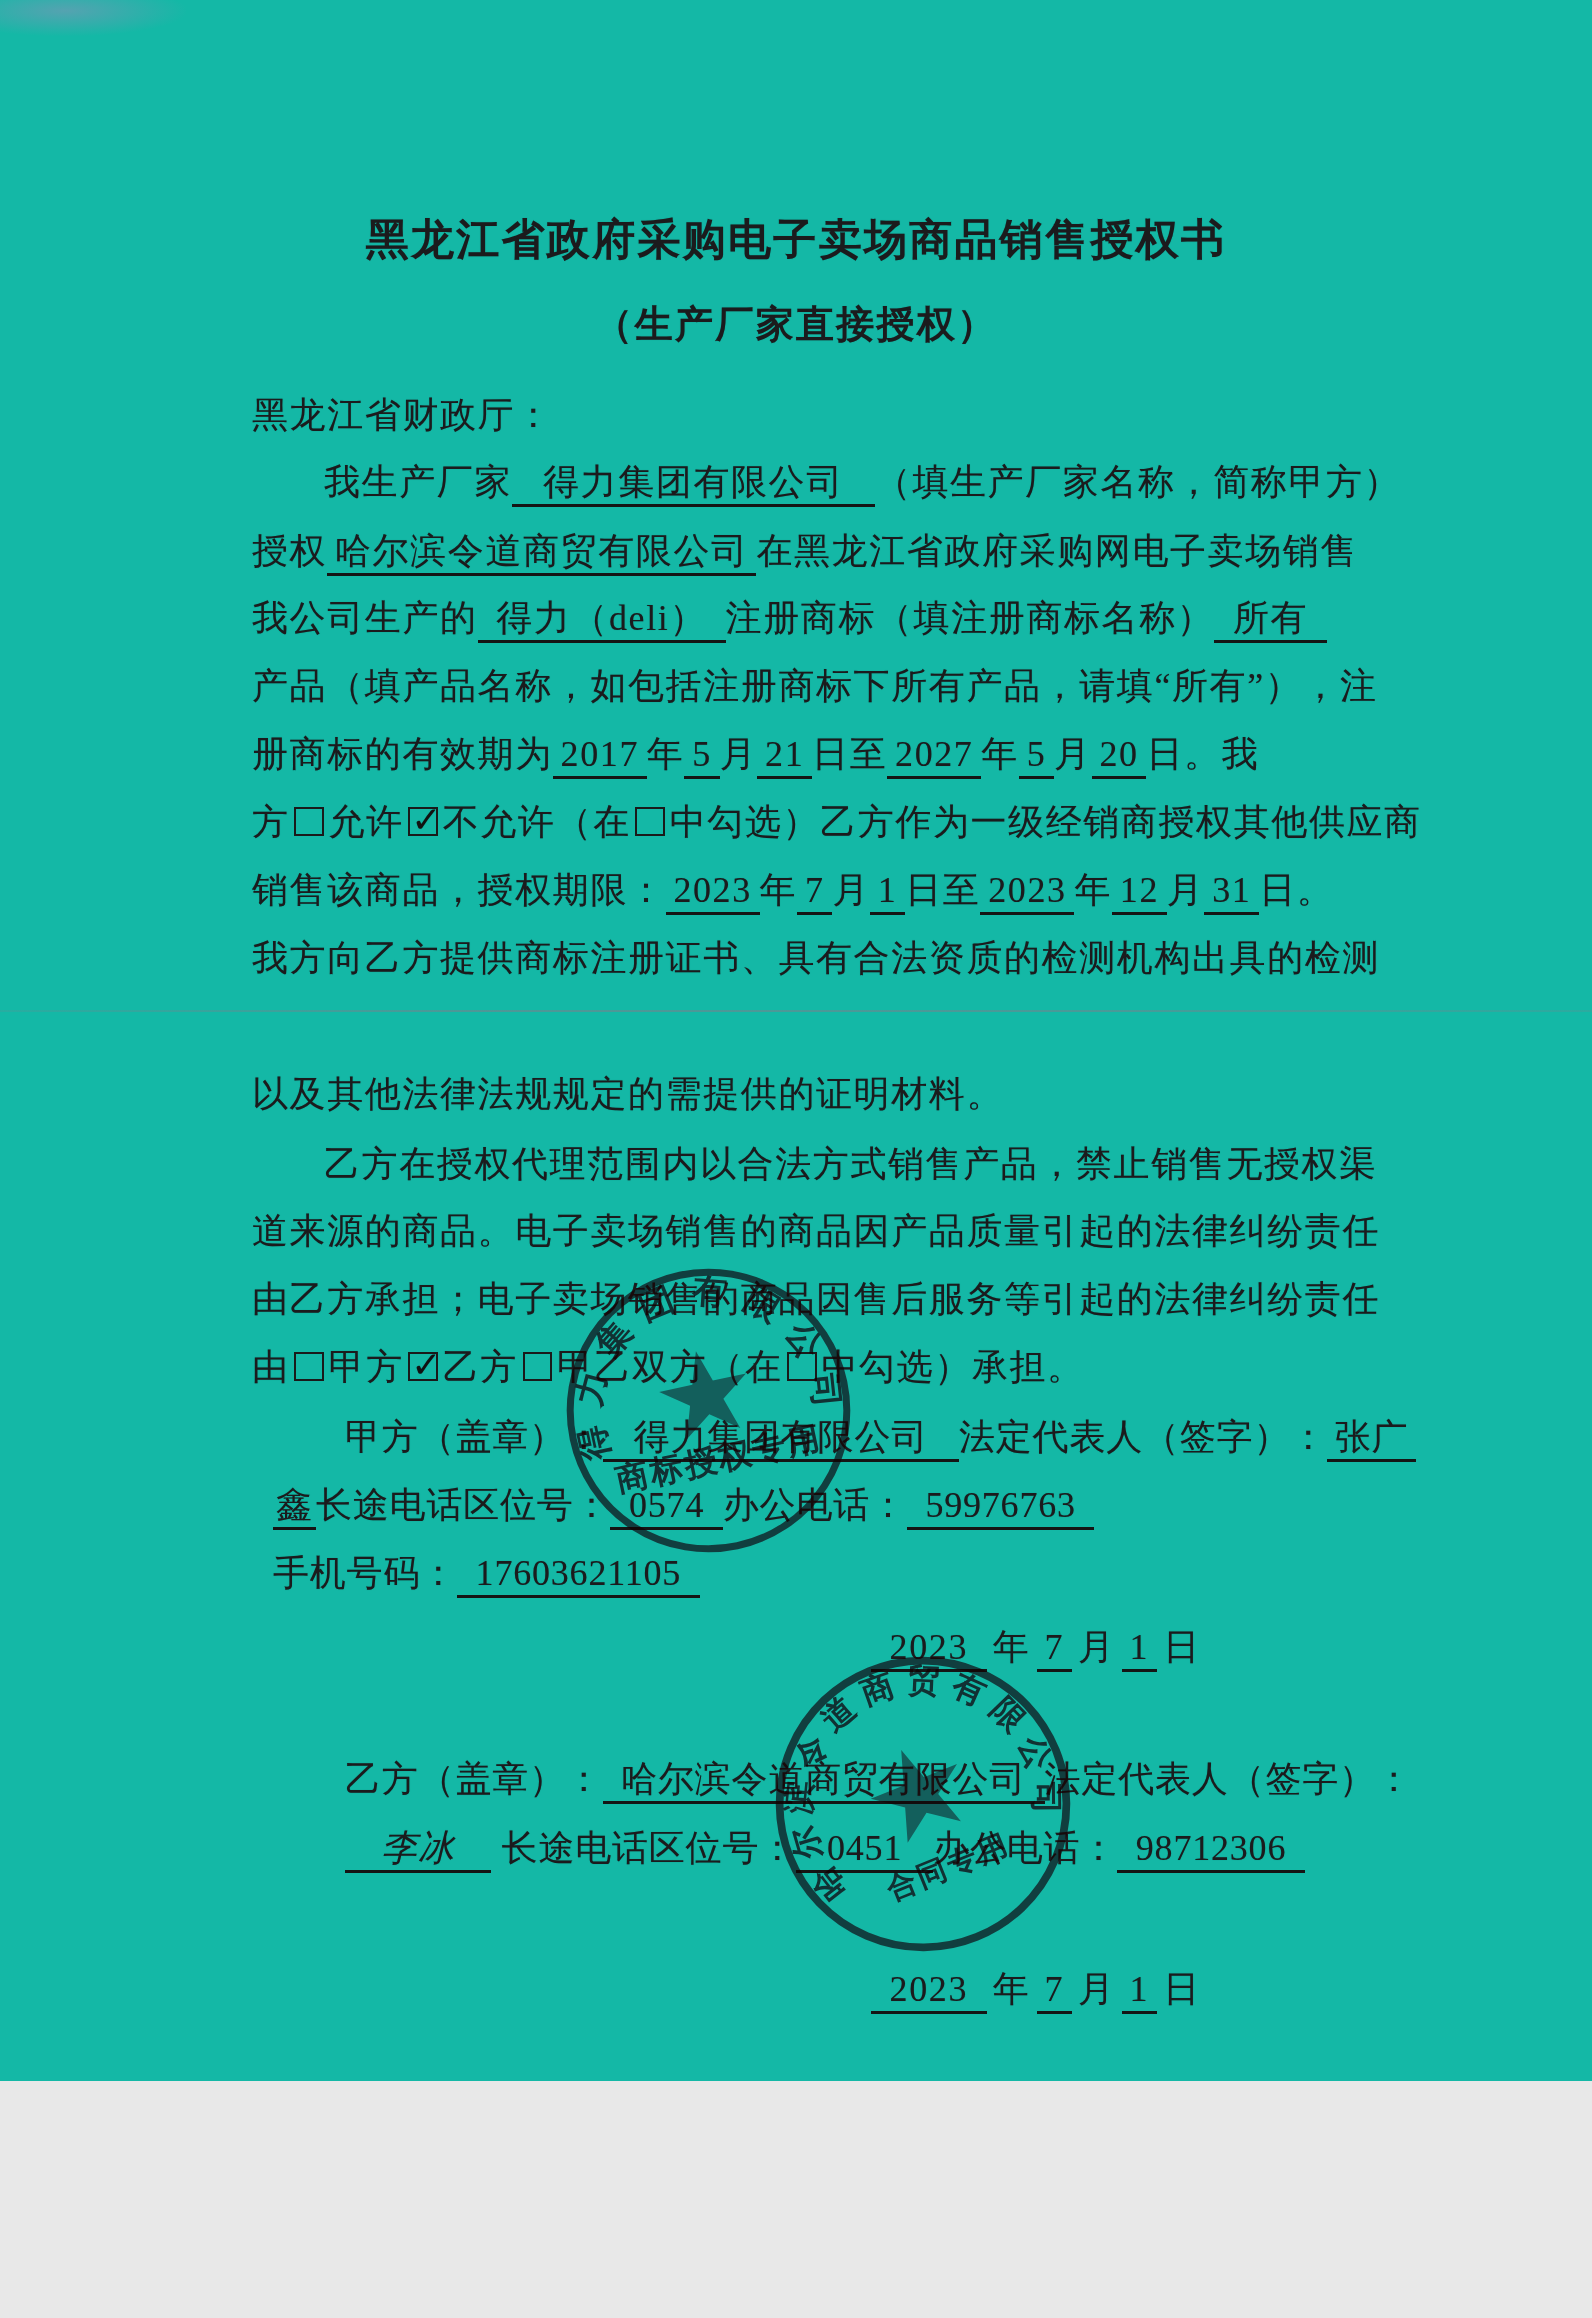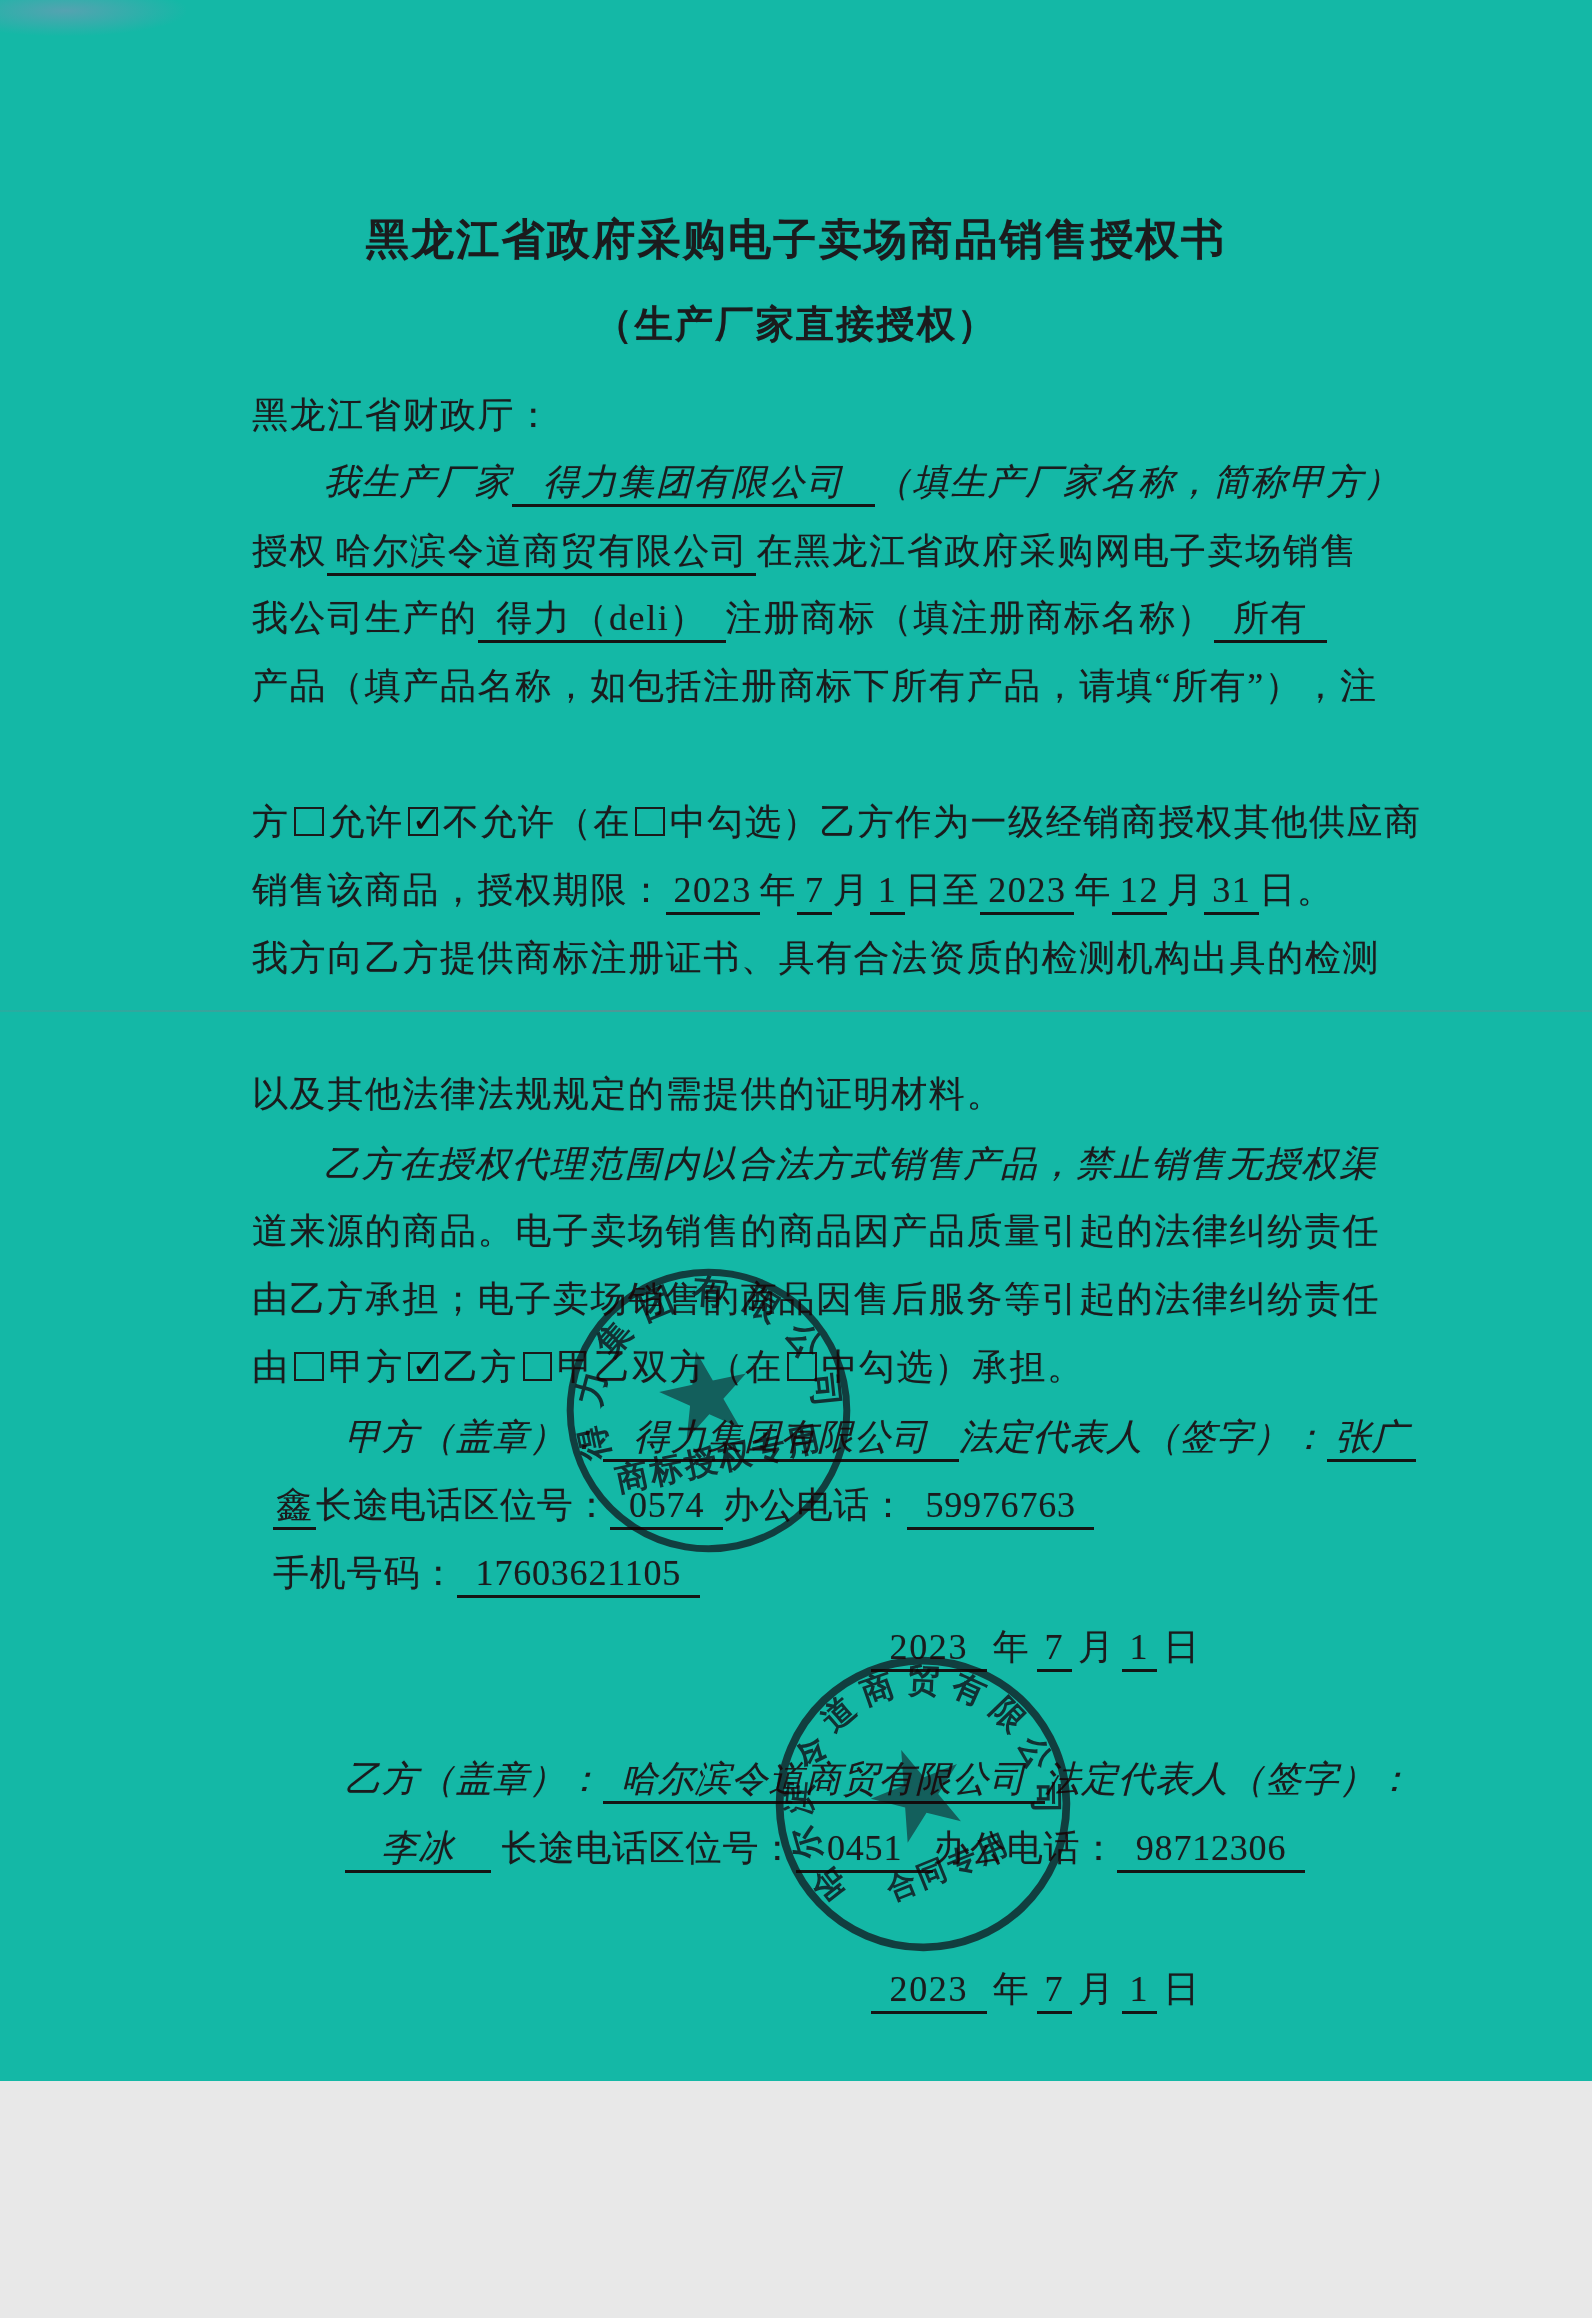--- a/index.html
+++ b/index.html
@@ -9,21 +9,21 @@
     background:#14b8a6; overflow:hidden;
     font-family:"Liberation Serif","DejaVu Serif",serif;
     color:var(--ink);
   }
   .line{
     position:absolute; left:252px; width:1148px;
     font-size:36px; line-height:47px; letter-spacing:1.6px;
     white-space:nowrap;
     text-shadow:0 0 0.8px rgba(20,20,20,.35);
   }
-  .ind{ padding-left:72px;font-style:italic; }
+  .ind{ padding-left:72px; }
   .title{
     left:0; width:1592px; text-align:center; letter-spacing:2.3px;
     font-weight:bold; font-size:43px;
   }
   .subtitle{ font-size:38px; }
   .sig{ font-size:36px; letter-spacing:0.8px;margin-left:21px; }
   .dateline{ left:871px; width:543px; }
   .bstart{ left:324px; }
   .u{
     border-bottom:3.1px solid #151515; padding:0 7.8px; display:inline-block;
@@ -69,20 +69,23 @@
   <div class="line ind" style="top:459px">
     <span>我生产厂家</span><span class="u u-wide">得力集团有限公司</span><span>（填生产厂家名称，简称甲方）</span>
   </div>
   <div class="line" style="top:528px">
     <span>授权</span><span class="u">哈尔滨令道商贸有限公司</span><span>在黑龙江省政府采购网电子卖场销售</span>
   </div>
   <div class="line" style="top:595px">
     <span>我公司生产的</span><span class="u u-med">得力（deli）</span><span>注册商标（填注册商标名称）</span><span class="u u-med">所有</span>
   </div>
   <div class="line" style="top:663px">产品（填产品名称，如包括注册商标下所有产品，请填“所有”），注</div>
+  <div class="line" style="top:731px">
+    <span>册商标的有效期为</span><span class="u">2017</span><span>年</span><span class="u">5</span><span>月</span><span class="u">21</span><span>日至</span><span class="u">2027</span><span>年</span><span class="u">5</span><span>月</span><span class="u">20</span><span>日。我</span>
+  </div>
   <div class="line" style="top:799px">
     <span>方</span><span class="cb"></span><span>允许</span><span class="cb"><span class="tick">✓</span></span><span>不允许（在</span><span class="cb"></span><span>中勾选）乙方作为一级经销商授权其他供应商</span>
   </div>
   <div class="line" style="top:867px">
     <span>销售该商品，授权期限：</span><span class="u">2023</span><span>年</span><span class="u">7</span><span>月</span><span class="u">1</span><span>日至</span><span class="u">2023</span><span>年</span><span class="u">12</span><span>月</span><span class="u">31</span><span>日。</span>
   </div>
   <div class="line" style="top:935px">我方向乙方提供商标注册证书、具有合法资质的检测机构出具的检测</div>
   <div class="line" style="top:1071px">以及其他法律法规规定的需提供的证明材料。</div>
 
   <div class="line ind" style="top:1141px">乙方在授权代理范围内以合法方式销售产品，禁止销售无授权渠</div>

